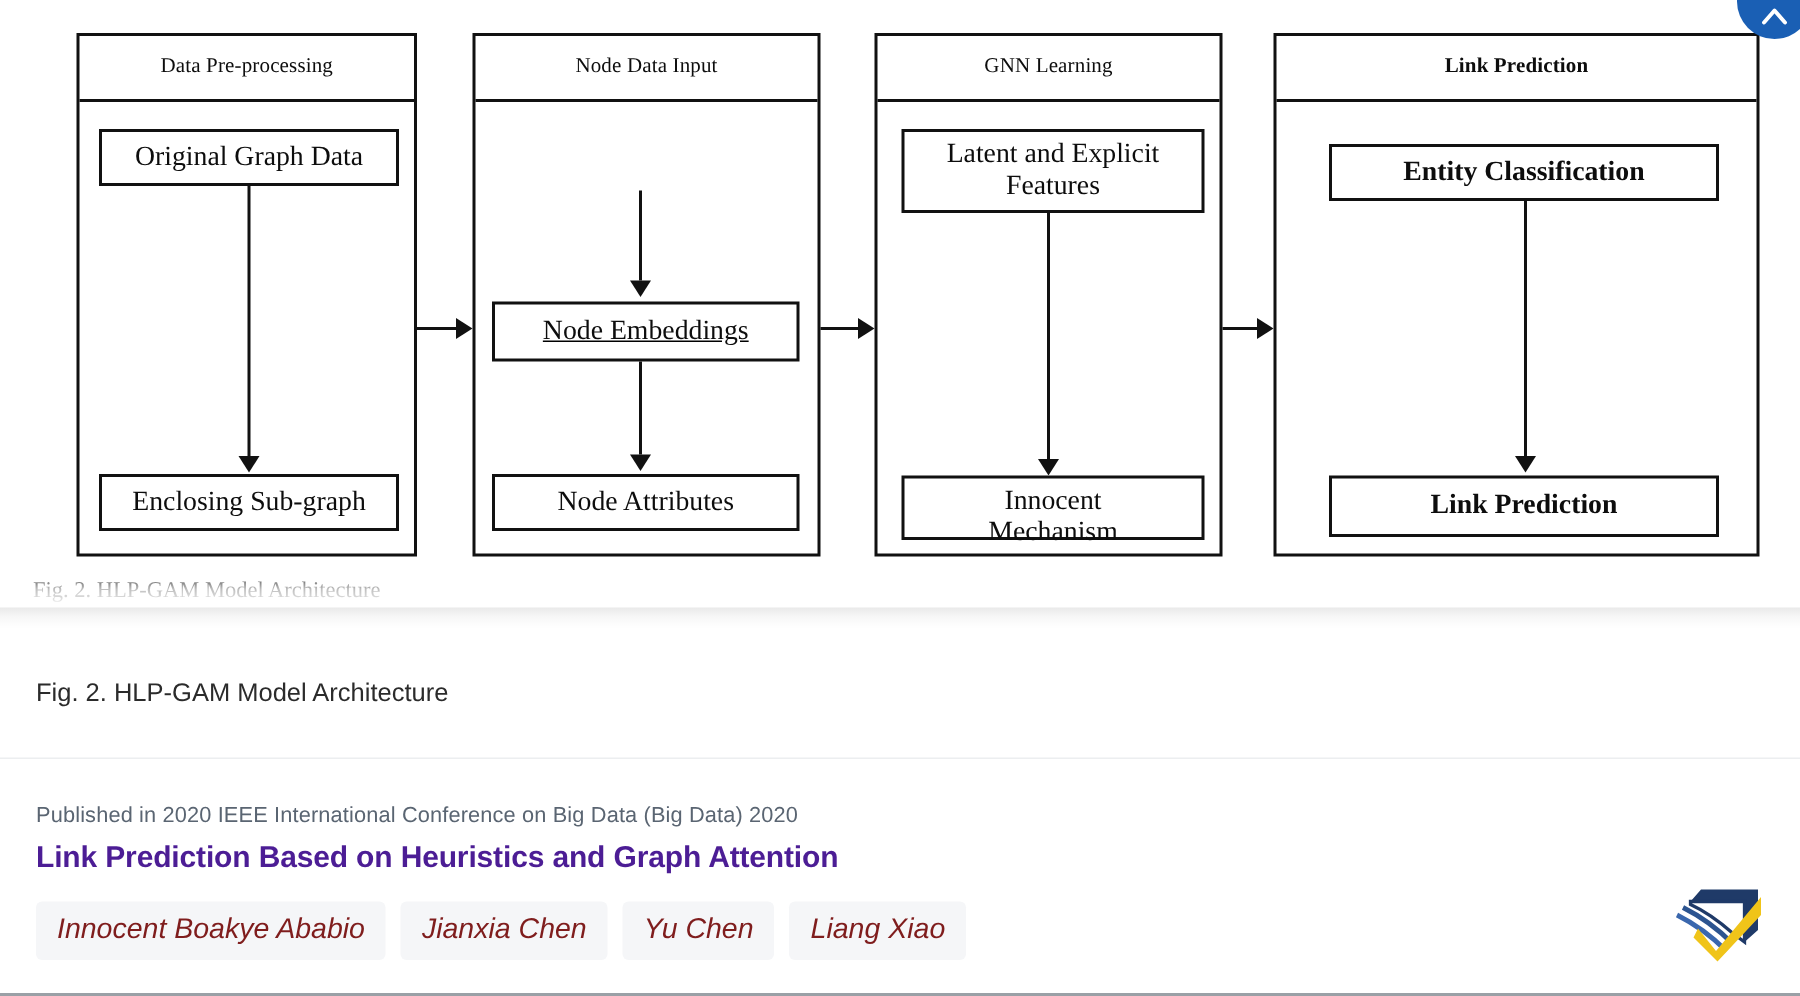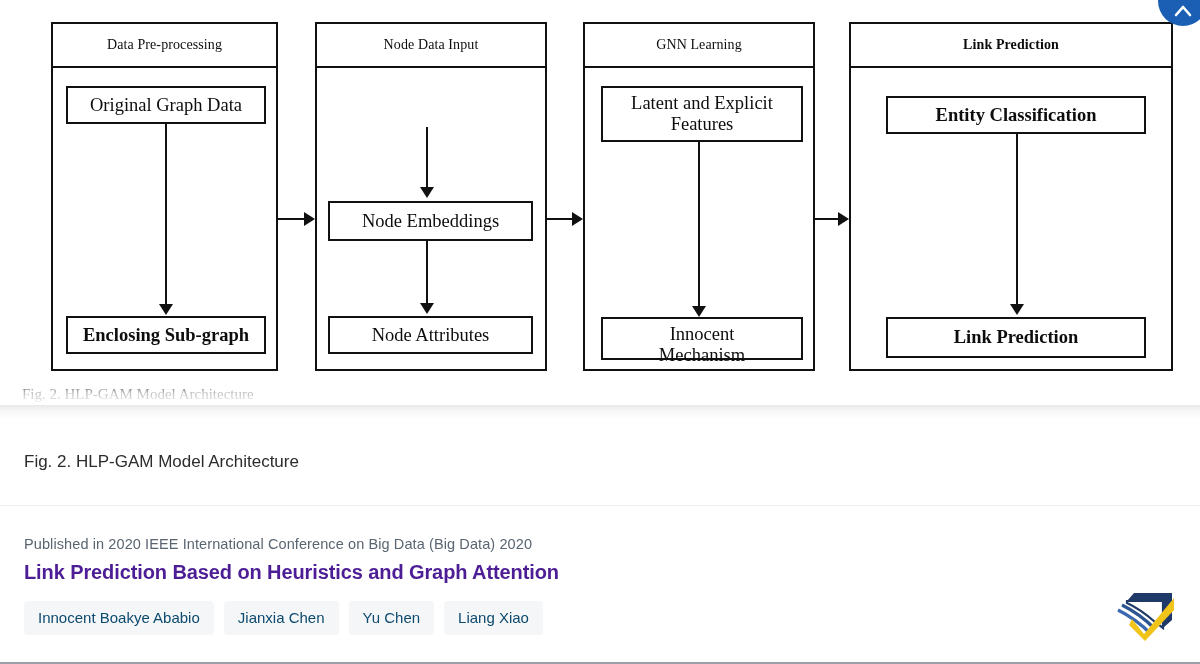--- a/index.html
+++ b/index.html
@@ -195,23 +195,24 @@
 
   #authors {
     margin-top: 17px;
     display: flex;
     gap: 10px;
   }
   .author-chip {
     background: #f5f6f8;
     border-radius: 4px;
     padding: 8px 14px 9px 14px;
-    font-size: 15px;
-    color: #0c4a6e;
+    font-size: 19px;
+    color: #7f1d1d;
     white-space: nowrap;
+    font-style: italic;
   }
 
   
   #brand-logo {
     position: absolute;
     right: 22px;
     bottom: 22px;
     width: 64px;
     height: 58px;
   }
@@ -251,32 +252,32 @@
 
       <div class="panel" style="left:51px; top:22px; width:227px; height:349px;">
         <div class="panel-header">
           <span>Data Pre-processing</span>
         </div>
         <div class="nodebox" style="left:13px; top:62px; width:200px; height:38px;">
           <span>Original Graph Data</span>
         </div>
         <div class="vline" style="left:112px; top:100px; height:180px;"></div>
         <div class="vhead" style="left:106px; top:280px;"></div>
-        <div class="nodebox" style="left:13px; top:292px; width:200px; height:38px;font-weight:bold;">
+        <div class="nodebox" style="left:13px; top:292px; width:200px; height:38px;">
           <span>Enclosing Sub-graph</span>
         </div>
       </div>
 
       <div class="panel" style="left:315px; top:22px; width:232px; height:349px;">
         <div class="panel-header">
           <span>Node Data Input</span>
         </div>
         <div class="vline" style="left:109px; top:103px; height:60px;"></div>
         <div class="vhead" style="left:103px; top:163px;"></div>
-        <div class="nodebox" style="left:11px; top:177px; width:205px; height:40px;">
+        <div class="nodebox" style="left:11px; top:177px; width:205px; height:40px;text-decoration:underline;">
           <span>Node Embeddings</span>
         </div>
         <div class="vline" style="left:109px; top:217px; height:62px;"></div>
         <div class="vhead" style="left:103px; top:279px;"></div>
         <div class="nodebox" style="left:11px; top:292px; width:205px; height:38px;">
           <span>Node Attributes</span>
         </div>
       </div>
 
       <div class="panel" style="left:583px; top:22px; width:232px; height:349px;">

